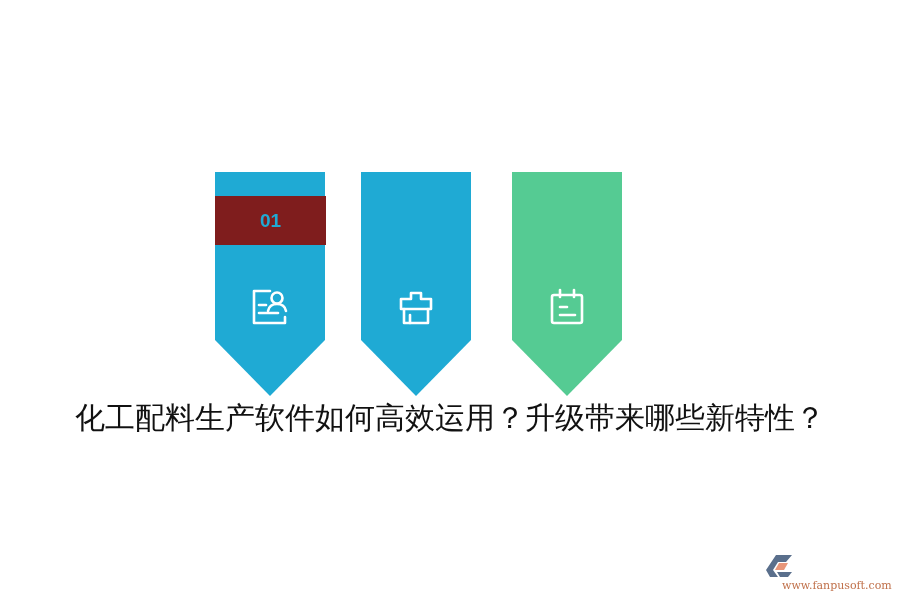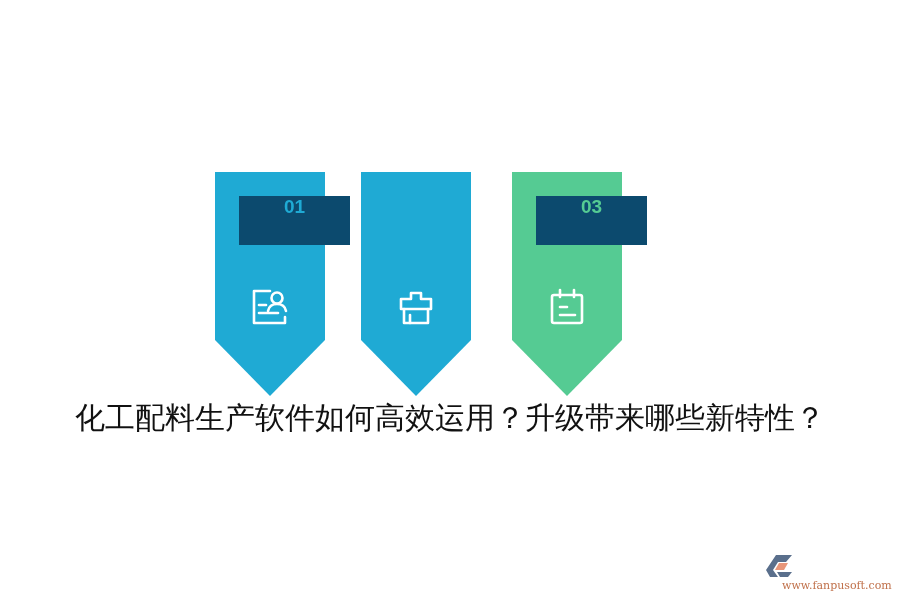--- a/index.html
+++ b/index.html
@@ -7,22 +7,22 @@
     width:900px; height:600px; background:#ffffff; position:relative; overflow:hidden;
     font-family: "Liberation Sans", "DejaVu Sans", sans-serif;
   }
   .card { position:absolute; top:172px; width:110px; height:224px; }
   .card .body {
     position:absolute; left:0; top:0; width:110px; height:224px;
     clip-path: polygon(0 0, 100% 0, 100% 168px, 50% 224px, 0 168px);
   }
   .card .band {
     position:absolute; left:0; top:24px; width:111px; height:49px;
-    background:#0c4a6e; display:flex; justify-content:center;
-    font-size:19px; font-weight:bold;margin-left:24px;
+    background:#7f1d1d; display:flex; align-items:center; justify-content:center;
+    font-size:19px; font-weight:bold;
   }
   .card .icon {
     position:absolute; left:33px; top:113px; width:44px; height:44px;
   }
   .card .icon svg { width:44px; height:44px; display:block; }
   .title {
     position:absolute; left:0; top:398px; width:900px; text-align:center;
     font-family: "DejaVu Serif", "Liberation Serif", serif;
     font-size:30px; color:#111; letter-spacing:0px; white-space:nowrap;
   }
@@ -64,23 +64,20 @@
     <svg viewBox="0 0 44 44" fill="none" stroke="#fff" stroke-width="2.6" stroke-linejoin="round" stroke-linecap="round">
       <path d="M17 8 H27 V14 H37 V24 H7 V14 H17 Z"></path>
       <path d="M10 24 V38 H34 V24"></path>
       <line x1="16" y1="30" x2="16" y2="38"></line>
     </svg>
   </div>
 </div>
 
 <div class="card" style="left:512px;">
   <div class="body" style="background:#55cb93;"></div>
-  <div class="band" style="color:#55cb93;">
-    <span>03</span>
-  </div>
   <div class="icon">
     <svg viewBox="0 0 44 44" fill="none" stroke="#fff" stroke-width="2.6" stroke-linejoin="round" stroke-linecap="round">
       <rect x="7" y="10" width="30" height="28" rx="2"></rect>
       <line x1="15" y1="5" x2="15" y2="12"></line>
       <line x1="29" y1="5" x2="29" y2="12"></line>
       <line x1="15" y1="22" x2="22" y2="22"></line>
       <line x1="15" y1="30" x2="30" y2="30"></line>
     </svg>
   </div>
 </div>

